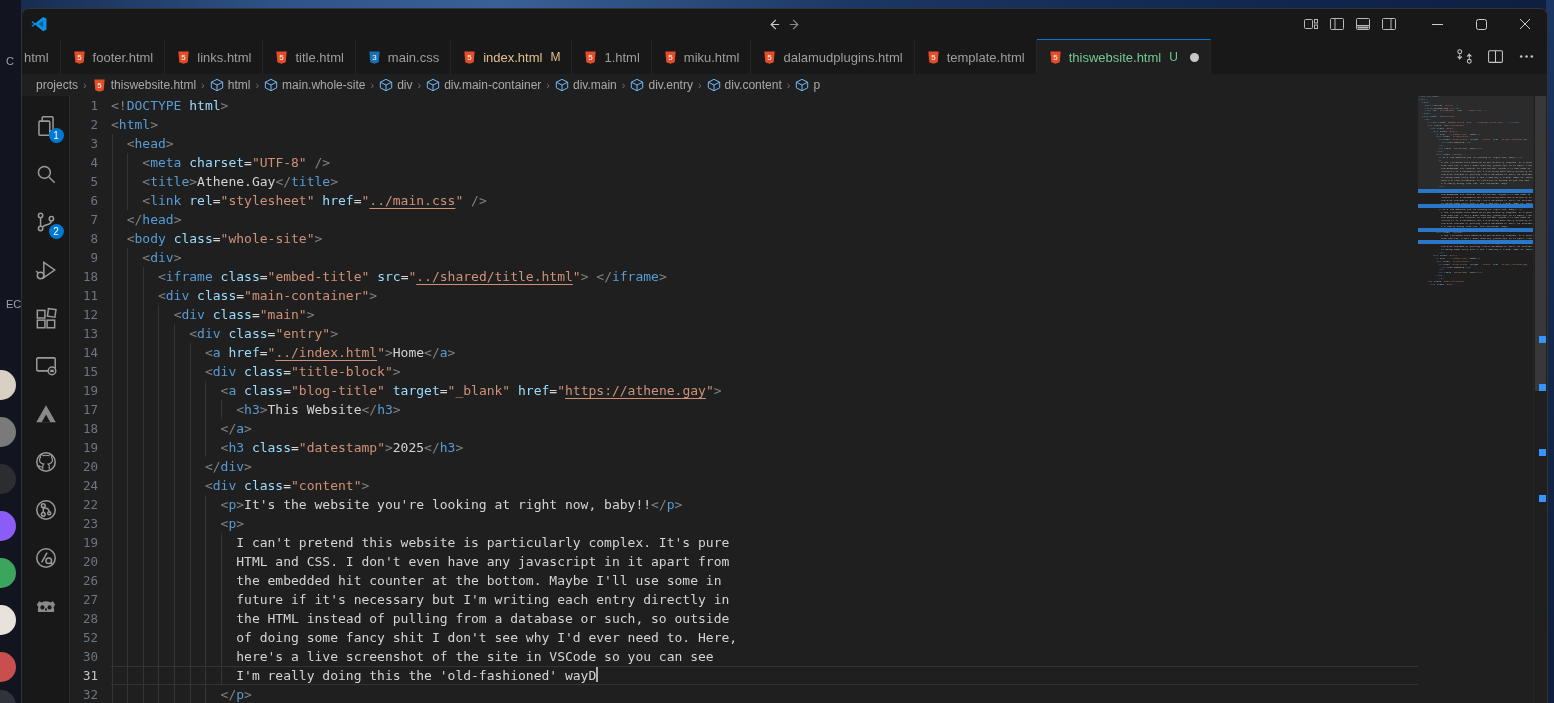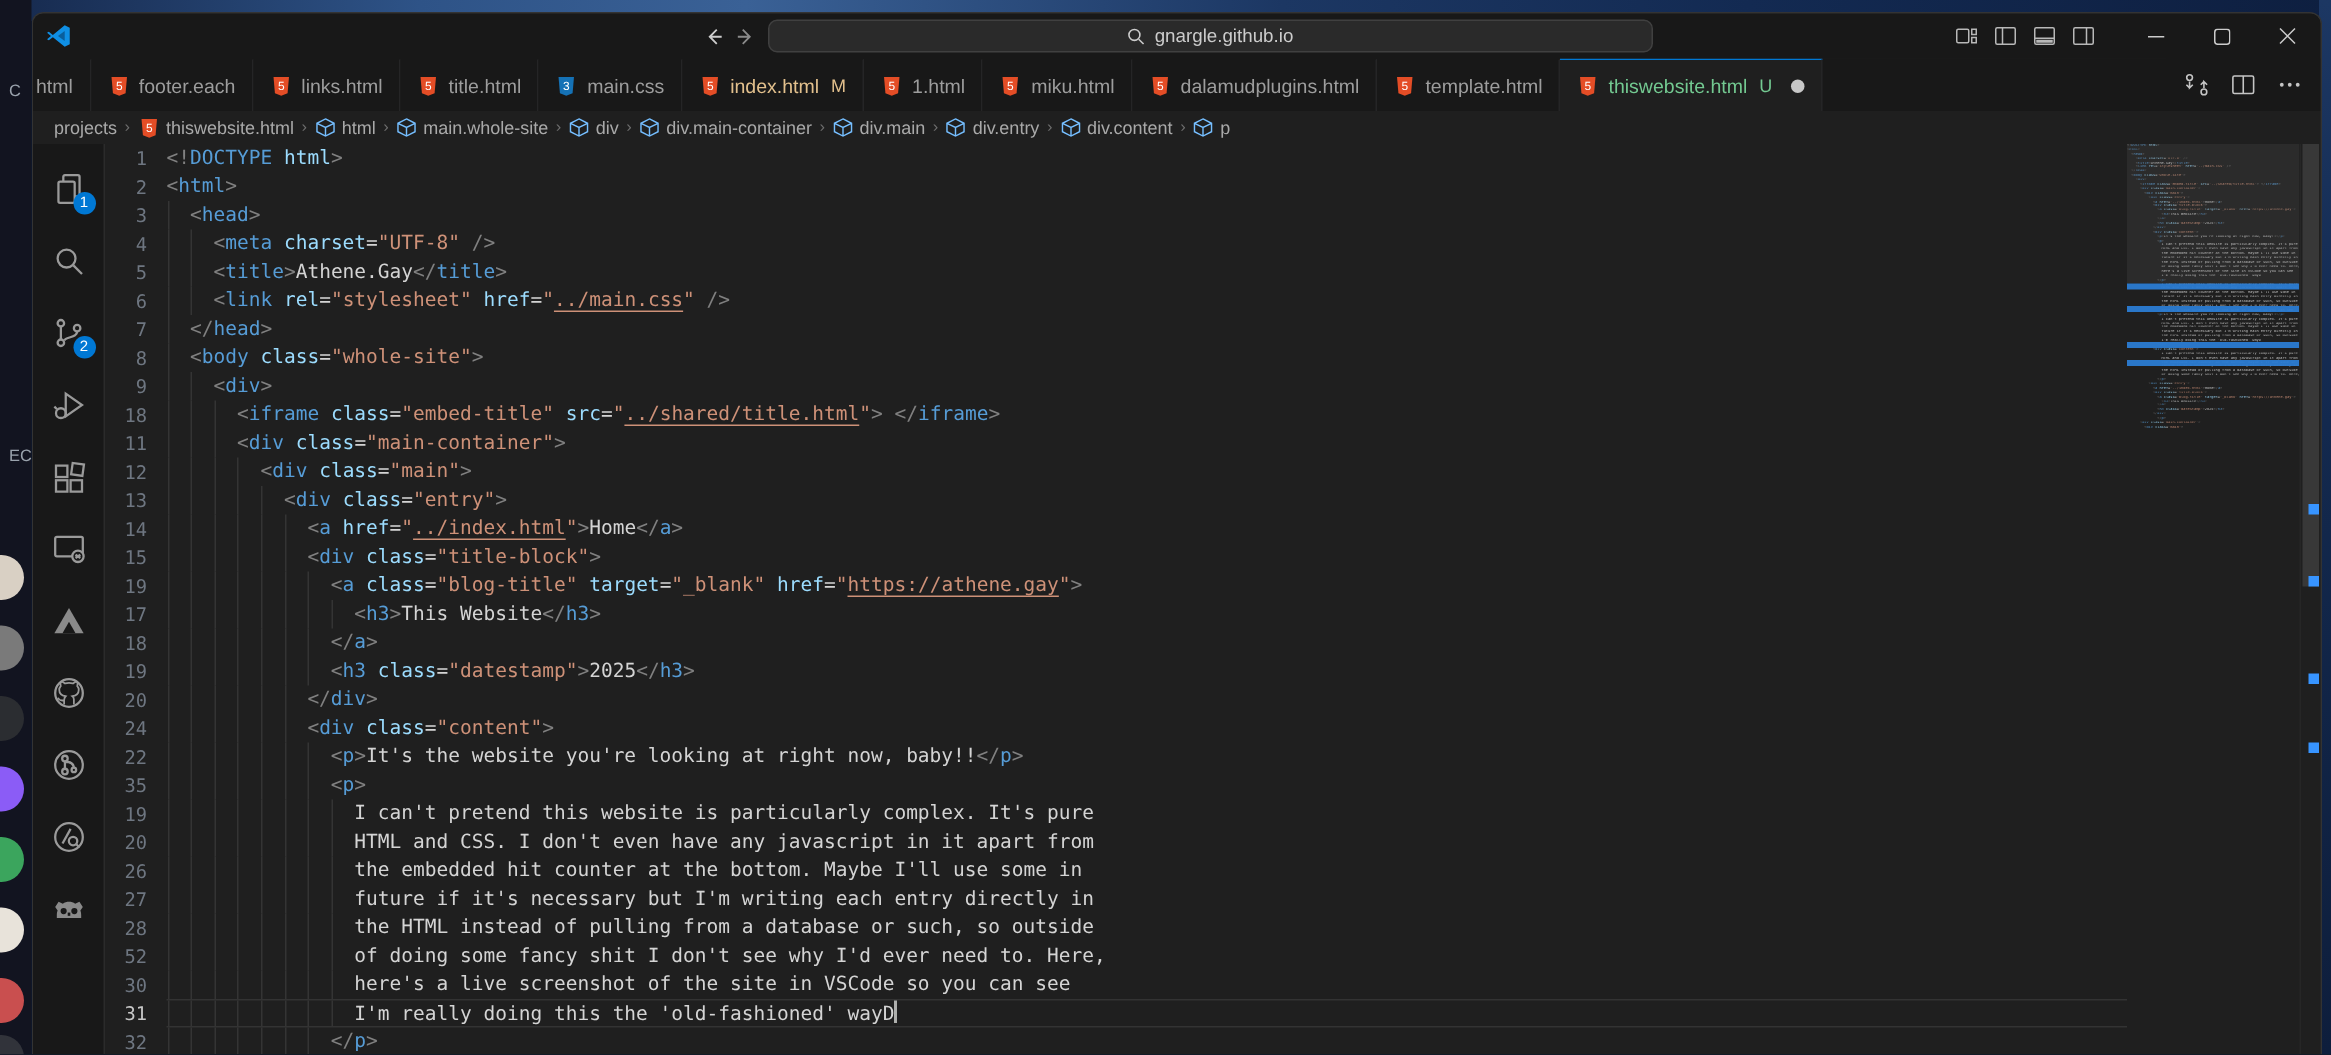--- a/index.html
+++ b/index.html
@@ -114,27 +114,20 @@
       <div class="nav-arrow">
         <svg width="15" height="15" viewBox="0 0 16 16">
             <path d="M10.5 3 L5.5 8 L10.5 13 M5.5 8 H14" stroke="#cccccc" stroke-width="1.3" fill="none"></path>
           </svg>
       </div>
       <div class="nav-arrow">
         <svg width="15" height="15" viewBox="0 0 16 16">
             <path d="M5.5 3 L10.5 8 L5.5 13 M10.5 8 H2" stroke="#8a8a8a" stroke-width="1.3" fill="none"></path>
           </svg>
       </div>
-      <div class="cmd-center">
-        <svg width="13" height="13" viewBox="0 0 16 16">
-            <circle cx="6.5" cy="6.5" r="4.5" stroke="#cccccc" fill="none" stroke-width="1.3"></circle>
-            <path d="M10 10 L14 14" stroke="#cccccc" stroke-width="1.3"></path>
-          </svg>
-        <span>gnargle.github.io</span>
-      </div>
     </div>
     <div class="title-right">
       <div class="layout-icons">
         <svg width="16" height="16" viewBox="0 0 16 16">
             <rect x="1.5" y="3.5" width="8" height="9" rx="1" stroke="#b8b8b8" fill="none"></rect>
             <rect x="11.5" y="3.5" width="3" height="3.5" stroke="#b8b8b8" fill="none"></rect>
             <rect x="11.5" y="9" width="3" height="3.5" stroke="#b8b8b8" fill="none"></rect>
           </svg>
         <svg width="16" height="16" viewBox="0 0 16 16">
             <rect x="1.5" y="2.5" width="13" height="11" rx="1" stroke="#b8b8b8" fill="none"></rect>
@@ -172,21 +165,21 @@
 
   <div class="tabbar" id="tabBar">
     <div class="tab partial">
         <span>html</span>
       </div>
       <div class="tab">
         <svg viewBox="0 0 16 16" class="fileicon">
           <path d="M2.5 1.5 h11 l-1 11.5 -4.5 1.7 -4.5 -1.7 z" fill="#e44d26"></path>
           <text x="8" y="11" font-size="8.5" fill="#fff" text-anchor="middle" font-family="Liberation Sans, sans-serif">5</text>
         </svg>
-        <span>footer.each</span>
+        <span>footer.html</span>
       </div>
       <div class="tab">
         <svg viewBox="0 0 16 16" class="fileicon">
           <path d="M2.5 1.5 h11 l-1 11.5 -4.5 1.7 -4.5 -1.7 z" fill="#e44d26"></path>
           <text x="8" y="11" font-size="8.5" fill="#fff" text-anchor="middle" font-family="Liberation Sans, sans-serif">5</text>
         </svg>
         <span>links.html</span>
       </div>
       <div class="tab">
         <svg viewBox="0 0 16 16" class="fileicon">
@@ -505,21 +498,21 @@
           </div>
           <div class="code-row">
             <div class="gutter">24</div>
             <div class="code-part"><div class="guide" style="left: 0.5px;"></div><div class="guide" style="left: 16.16px;"></div><div class="guide" style="left: 31.82px;"></div><div class="guide" style="left: 47.48px;"></div><div class="guide" style="left: 63.14px;"></div><div class="guide" style="left: 78.8px;"></div><span class="tk-w">            </span><span class="tk-p">&lt;</span><span class="tk-t">div</span><span class="tk-x"> </span><span class="tk-a">class</span><span class="tk-o">=</span><span class="tk-s">"content"</span><span class="tk-p">&gt;</span></div>
           </div>
           <div class="code-row">
             <div class="gutter">22</div>
             <div class="code-part"><div class="guide" style="left: 0.5px;"></div><div class="guide" style="left: 16.16px;"></div><div class="guide" style="left: 31.82px;"></div><div class="guide" style="left: 47.48px;"></div><div class="guide" style="left: 63.14px;"></div><div class="guide" style="left: 78.8px;"></div><div class="guide" style="left: 94.46px;"></div><span class="tk-w">              </span><span class="tk-p">&lt;</span><span class="tk-t">p</span><span class="tk-p">&gt;</span><span class="tk-x">It's the website you're looking at right now, baby!!</span><span class="tk-p">&lt;/</span><span class="tk-t">p</span><span class="tk-p">&gt;</span></div>
           </div>
           <div class="code-row">
-            <div class="gutter">35</div>
+            <div class="gutter">23</div>
             <div class="code-part"><div class="guide" style="left: 0.5px;"></div><div class="guide" style="left: 16.16px;"></div><div class="guide" style="left: 31.82px;"></div><div class="guide" style="left: 47.48px;"></div><div class="guide" style="left: 63.14px;"></div><div class="guide" style="left: 78.8px;"></div><div class="guide" style="left: 94.46px;"></div><span class="tk-w">              </span><span class="tk-p">&lt;</span><span class="tk-t">p</span><span class="tk-p">&gt;</span></div>
           </div>
           <div class="code-row">
             <div class="gutter">19</div>
             <div class="code-part"><div class="guide" style="left: 0.5px;"></div><div class="guide" style="left: 16.16px;"></div><div class="guide" style="left: 31.82px;"></div><div class="guide" style="left: 47.48px;"></div><div class="guide" style="left: 63.14px;"></div><div class="guide" style="left: 78.8px;"></div><div class="guide" style="left: 94.46px;"></div><div class="guide" style="left: 110.12px;"></div><span class="tk-w">                </span><span class="tk-x">I can't pretend this website is particularly complex. It's pure</span></div>
           </div>
           <div class="code-row">
             <div class="gutter">20</div>
             <div class="code-part"><div class="guide" style="left: 0.5px;"></div><div class="guide" style="left: 16.16px;"></div><div class="guide" style="left: 31.82px;"></div><div class="guide" style="left: 47.48px;"></div><div class="guide" style="left: 63.14px;"></div><div class="guide" style="left: 78.8px;"></div><div class="guide" style="left: 94.46px;"></div><div class="guide" style="left: 110.12px;"></div><span class="tk-w">                </span><span class="tk-x">HTML and CSS. I don't even have any javascript in it apart from</span></div>
           </div>

